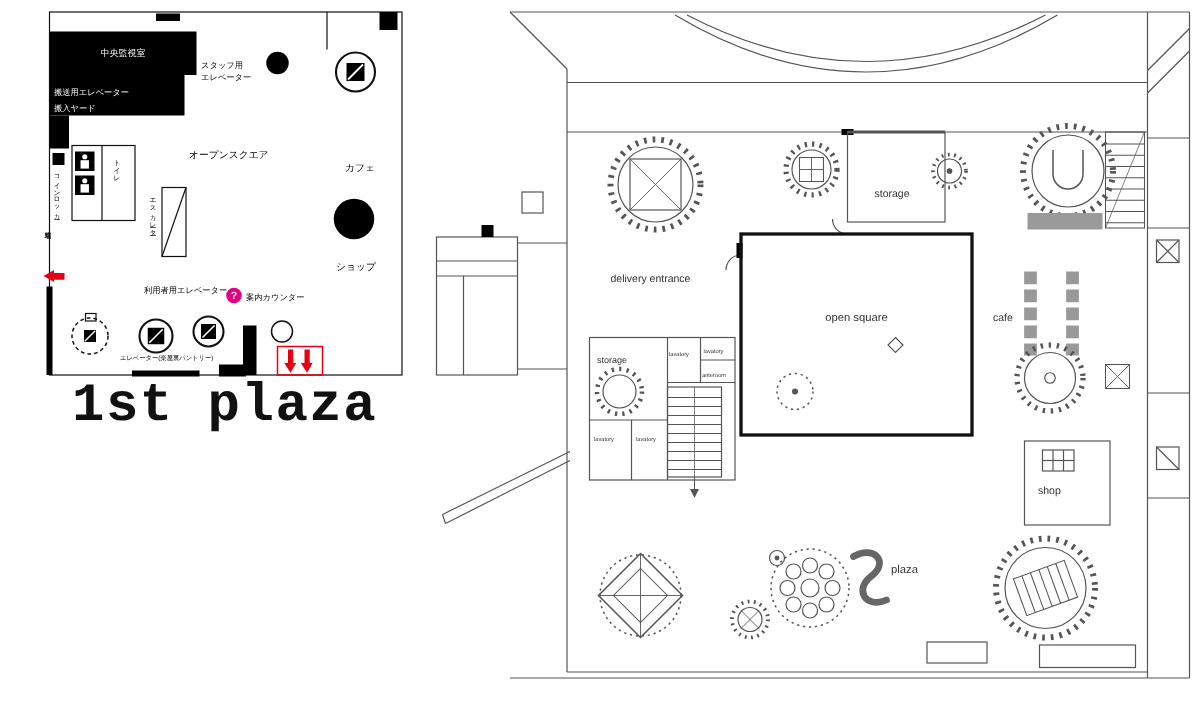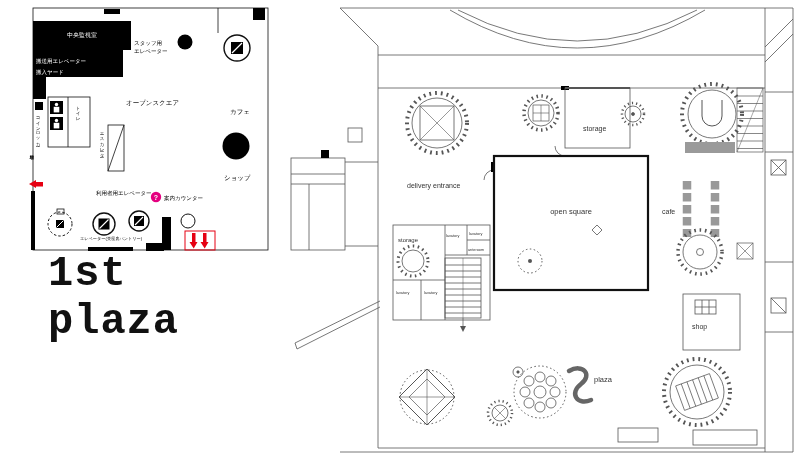--- a/index.html
+++ b/index.html
@@ -1,20 +1,20 @@
 <!DOCTYPE html>
 <html><head>
 <meta charset="utf-8">
 <style>
   html,body{margin:0;padding:0;background:#fff;}
   .canvas{position:relative;width:800px;height:475px;background:#fff;overflow:hidden;
           font-family:"Liberation Sans",sans-serif;}
   .plaza-title{position:absolute;left:48px;top:250px;width:230px;
                font-family:"Liberation Mono","DejaVu Sans Mono",monospace;
-               font-weight:700;font-size:42px;letter-spacing:1px;color:#111;}
+               font-weight:700;font-size:36px;letter-spacing:1px;color:#111;}
   svg{position:absolute;font-family:"Liberation Sans",sans-serif;}
   .vtext{writing-mode:vertical-rl;text-orientation:upright;}
   text{stroke:none;}
 </style>
 </head>
 <body>
 
 <div class="canvas">
 
   <svg style="left:28px;top:5px;" width="245" height="250" viewBox="0 0 245 250">

